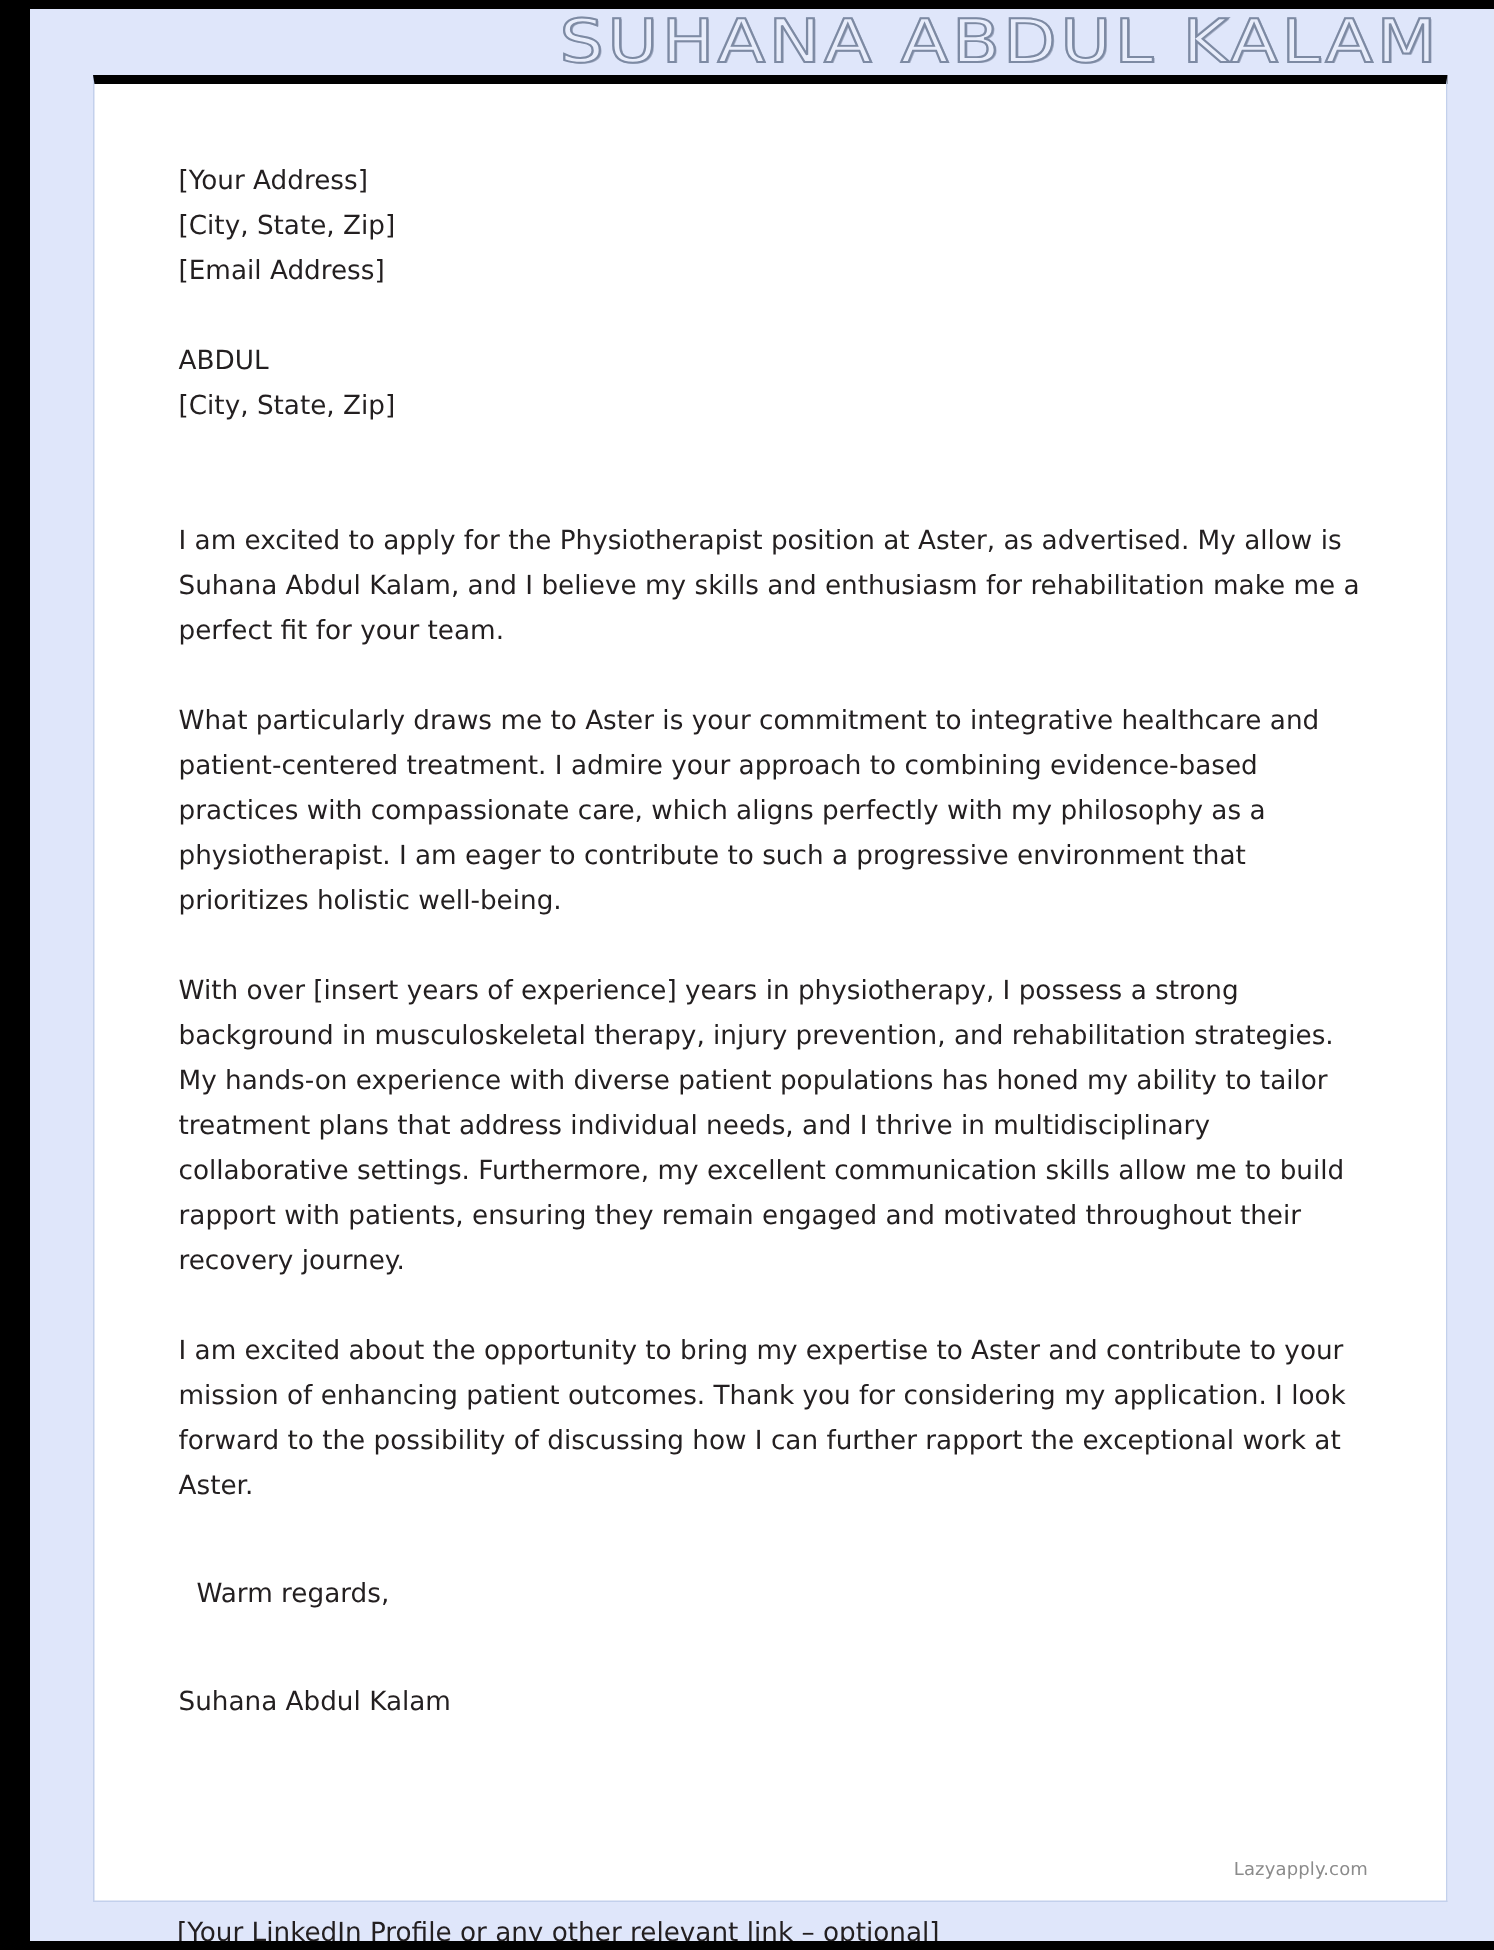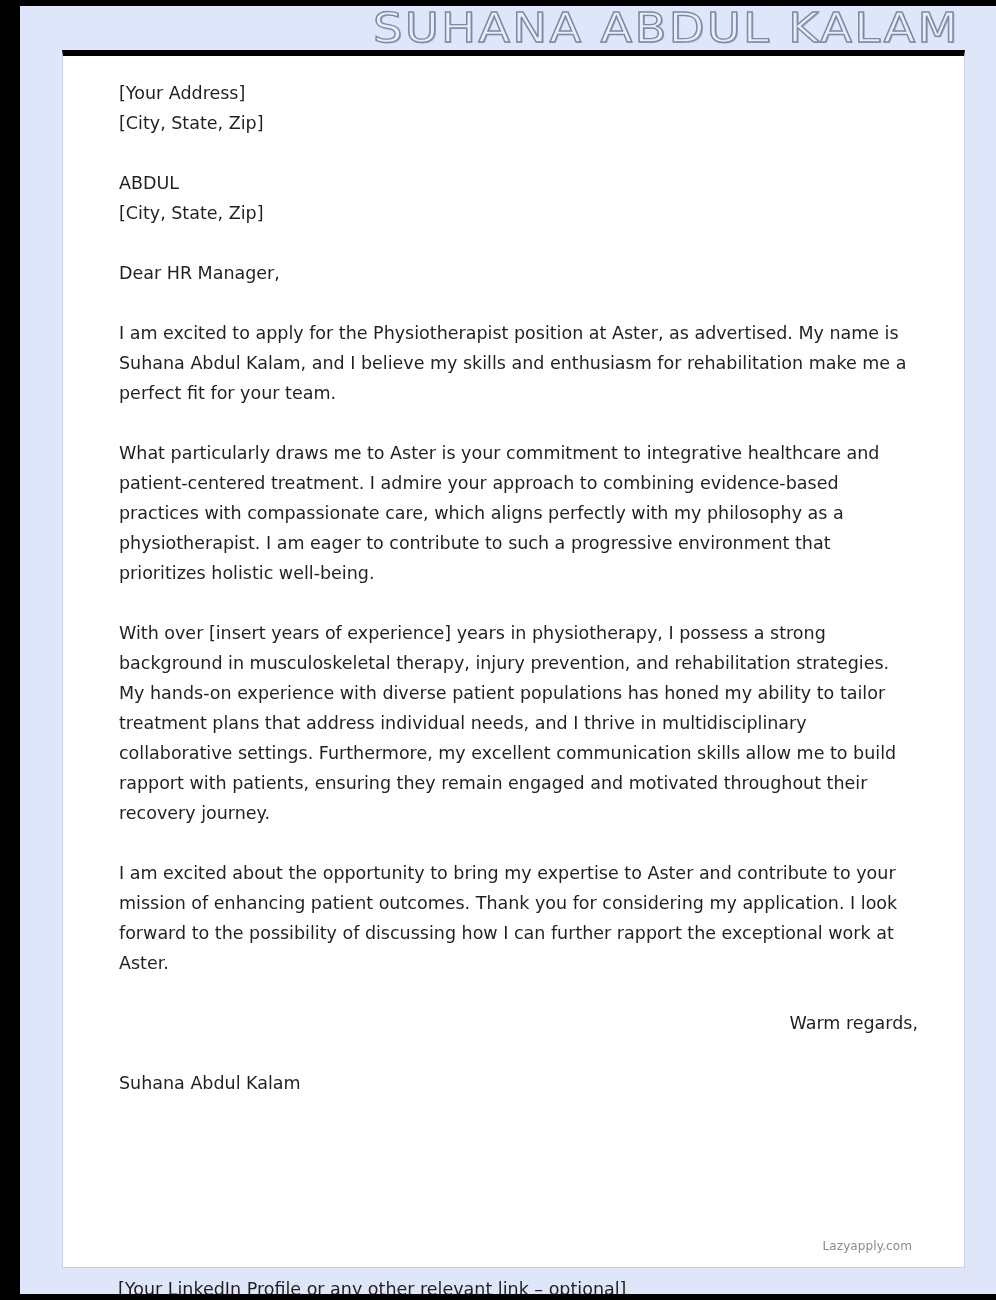--- a/index.html
+++ b/index.html
@@ -65,21 +65,21 @@
     background: #ffffff;
     border-top: 6px solid #000000;
     border-left: 1px solid #c3d0ec;
     border-right: 1px solid #c3d0ec;
     border-bottom: 1px solid #c3d0ec;
     overflow: visible;
   }
 
   .sheet-inner {
     position: relative;
-    padding: 22px 46px 0 56px;
+    padding: 50px 46px 0 56px;
   }
 
   
   .letter {
     font-family: "DejaVu Sans", sans-serif;
     font-size: 17.5px;
     line-height: 30px;
     color: #231f20;
   }
 
@@ -100,22 +100,21 @@
   .para {
     margin: 0;
     text-align: left;
   }
 
   .salutation {
     margin: 0;
   }
 
   .closing {
-    margin: 0;
-    text-align: right;
+    margin: 12px;
   }
 
   .signature {
     margin: 0;
     white-space: nowrap;
   }
 
   
   .overflow-line {
     position: absolute;
@@ -148,36 +147,36 @@
   <div class="header-band">
     <div class="header-name">SUHANA ABDUL KALAM</div>
   </div>
 
   <div class="sheet">
     <div class="sheet-inner letter">
 
       <div class="block">
         <span class="addr-line">[Your Address]</span>
         <span class="addr-line">[City, State, Zip]</span>
+        <span class="addr-line">[Email Address]</span>
       </div>
 
       <span class="spacer-line"></span>
 
       <div class="block">
         <span class="addr-line">ABDUL</span>
         <span class="addr-line">[City, State, Zip]</span>
       </div>
 
       <span class="spacer-line"></span>
 
-      <p class="salutation">Dear HR Manager,</p>
-
-      <span class="spacer-line"></span>
-
-      <p class="para">I am excited to apply for the Physiotherapist position at Aster, as advertised. My name is Suhana Abdul Kalam, and I believe my skills and enthusiasm for rehabilitation make me a perfect fit for your team.</p>
+
+      <span class="spacer-line"></span>
+
+      <p class="para">I am excited to apply for the Physiotherapist position at Aster, as advertised. My allow is Suhana Abdul Kalam, and I believe my skills and enthusiasm for rehabilitation make me a perfect fit for your team.</p>
 
       <span class="spacer-line"></span>
 
       <p class="para">What particularly draws me to Aster is your commitment to integrative healthcare and patient-centered treatment. I admire your approach to combining evidence-based practices with compassionate care, which aligns perfectly with my philosophy as a physiotherapist. I am eager to contribute to such a progressive environment that prioritizes holistic well-being.</p>
 
       <span class="spacer-line"></span>
 
       <p class="para">With over [insert years of experience] years in physiotherapy, I possess a strong background in musculoskeletal therapy, injury prevention, and rehabilitation strategies. My hands-on experience with diverse patient populations has honed my ability to tailor treatment plans that address individual needs, and I thrive in multidisciplinary collaborative settings. Furthermore, my excellent communication skills allow me to build rapport with patients, ensuring they remain engaged and motivated throughout their recovery journey.</p>
 
       <span class="spacer-line"></span>

